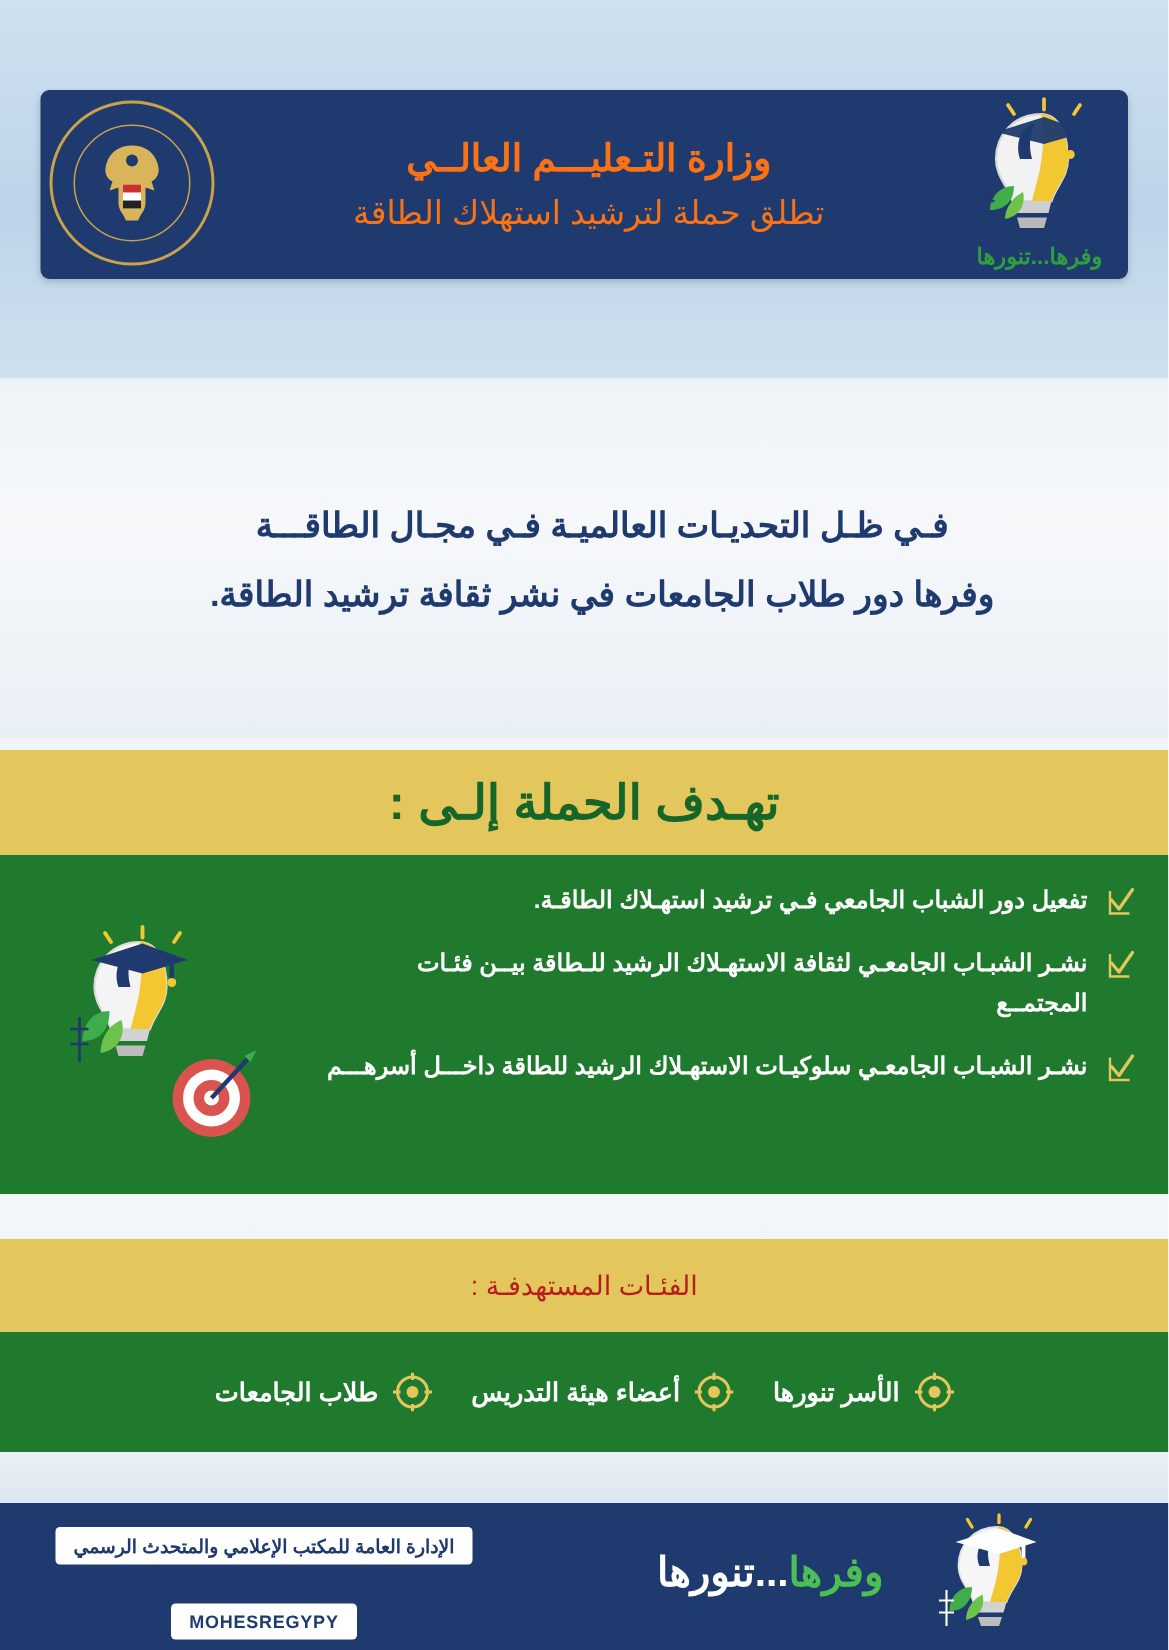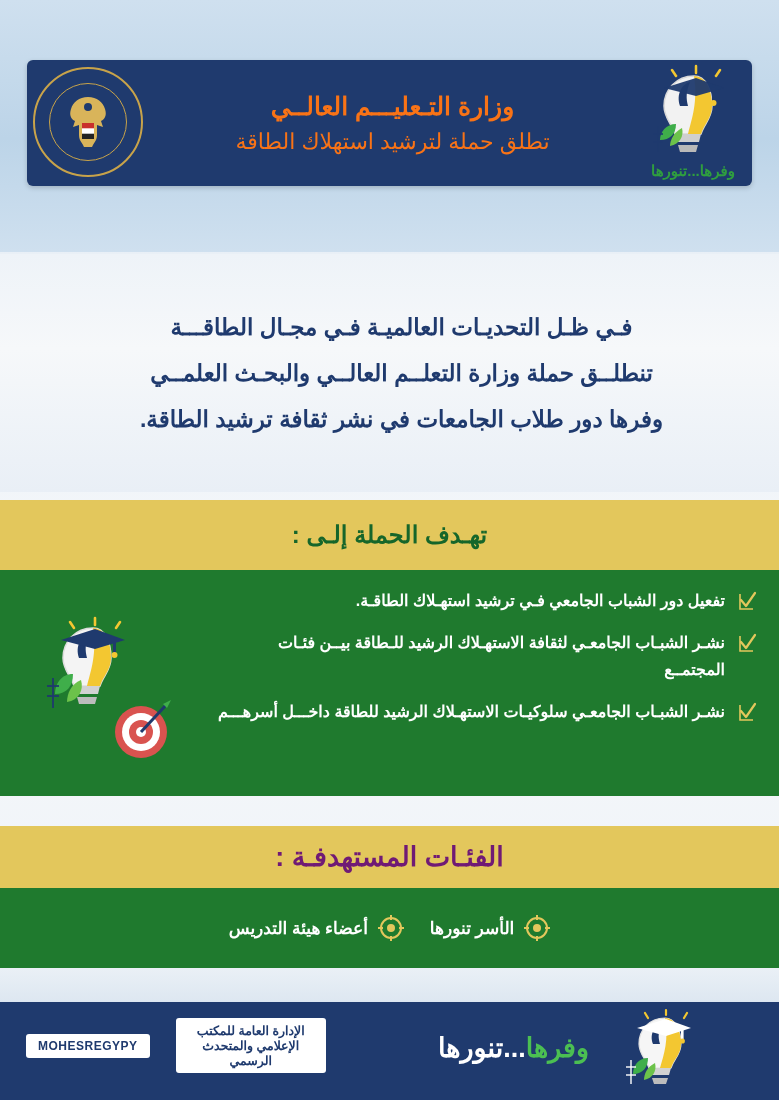--- a/index.html
+++ b/index.html
@@ -121,21 +121,21 @@
     position: absolute;
     top: 500px; left: 0; right: 0;
     height: 70px;
     background: #e3c75c;
     display: flex;
     align-items: center;
     justify-content: center;
   }
   .goals-header span {
     color: #16662a;
-    font-size: 24px;
+    font-size: 32px;
     font-weight: bold;
     letter-spacing: 3px;
     direction: rtl;
   }
   .goals-body {
     position: absolute;
     top: 570px; left: 0; right: 0;
     height: 226px;
     background: #1f7a2e;
     padding: 18px 0;
@@ -180,23 +180,23 @@
   .targets-header {
     position: absolute;
     top: 826px; left: 0; right: 0;
     height: 62px;
     background: #e3c75c;
     display: flex;
     align-items: center;
     justify-content: center;
   }
   .targets-header span {
-    color: #701a75;
-    font-size: 27px;
-    font-weight: bold;
+    color: #b91c1c;
+    font-size: 18px;
+    font-weight: normal;
     letter-spacing: 3px;
     direction: rtl;
   }
   .targets-body {
     position: absolute;
     top: 888px; left: 0; right: 0;
     height: 80px;
     background: #1f7a2e;
     display: flex;
     flex-direction: row-reverse;
@@ -229,21 +229,21 @@
     position: absolute;
     top: 1002px; left: 0; right: 0;
     height: 98px;
     background: #1f3a6e;
   }
   .footer-left-boxes {
     position: absolute;
     top: 16px; left: 26px;
     width: 300px;
     display: flex;
-    flex-direction: row;
+    flex-direction: column;
     align-items: center;
     gap: 26px;
   }
   .fbox {
     background: #ffffff;
     color: #1f3a6e;
     font-size: 12.5px;
     font-weight: bold;
     padding: 5px 12px;
     border-radius: 3px;
@@ -322,21 +322,20 @@
           </div>
         </div>
       </div>
 
     </div>
   </div>
 
   <div class="intro">
     <div class="intro-text">
       <div>فـي ظـل التحديـات العالميـة فـي مجـال الطاقـــة</div>
-      <div>تنطلــق حملة وزارة التعلــم العالــي والبحـث العلمــي</div>
       <div>وفرها دور طلاب الجامعات في نشر ثقافة ترشيد الطاقة.</div>
     </div>
   </div>
 
   <div class="goals-header">
     <span>تهـدف الحملة إلـى :</span>
   </div>
 
   <div class="goals-body">
 
@@ -409,20 +408,33 @@
       </svg>
     </div>
   </div>
 
   <div class="targets-header">
     <span>الفئـات المستهدفـة :</span>
   </div>
 
   <div class="targets-body">
 
+    <div class="target-item">
+      <span>
+        <svg width="26" height="26" viewBox="0 0 26 26">
+          <circle cx="13" cy="13" r="10" fill="none" stroke="#e3c75c" stroke-width="2"></circle>
+          <circle cx="13" cy="13" r="4" fill="#e3c75c"></circle>
+          <line x1="13" y1="0" x2="13" y2="5" stroke="#e3c75c" stroke-width="2"></line>
+          <line x1="13" y1="21" x2="13" y2="26" stroke="#e3c75c" stroke-width="2"></line>
+          <line x1="0" y1="13" x2="5" y2="13" stroke="#e3c75c" stroke-width="2"></line>
+          <line x1="21" y1="13" x2="26" y2="13" stroke="#e3c75c" stroke-width="2"></line>
+        </svg>
+      </span>
+      <span class="target-label">طلاب الجامعات</span>
+    </div>
 
     <div class="target-item">
       <span>
         <svg width="26" height="26" viewBox="0 0 26 26">
           <circle cx="13" cy="13" r="10" fill="none" stroke="#e3c75c" stroke-width="2"></circle>
           <circle cx="13" cy="13" r="4" fill="#e3c75c"></circle>
           <line x1="13" y1="0" x2="13" y2="5" stroke="#e3c75c" stroke-width="2"></line>
           <line x1="13" y1="21" x2="13" y2="26" stroke="#e3c75c" stroke-width="2"></line>
           <line x1="0" y1="13" x2="5" y2="13" stroke="#e3c75c" stroke-width="2"></line>
           <line x1="21" y1="13" x2="26" y2="13" stroke="#e3c75c" stroke-width="2"></line>

